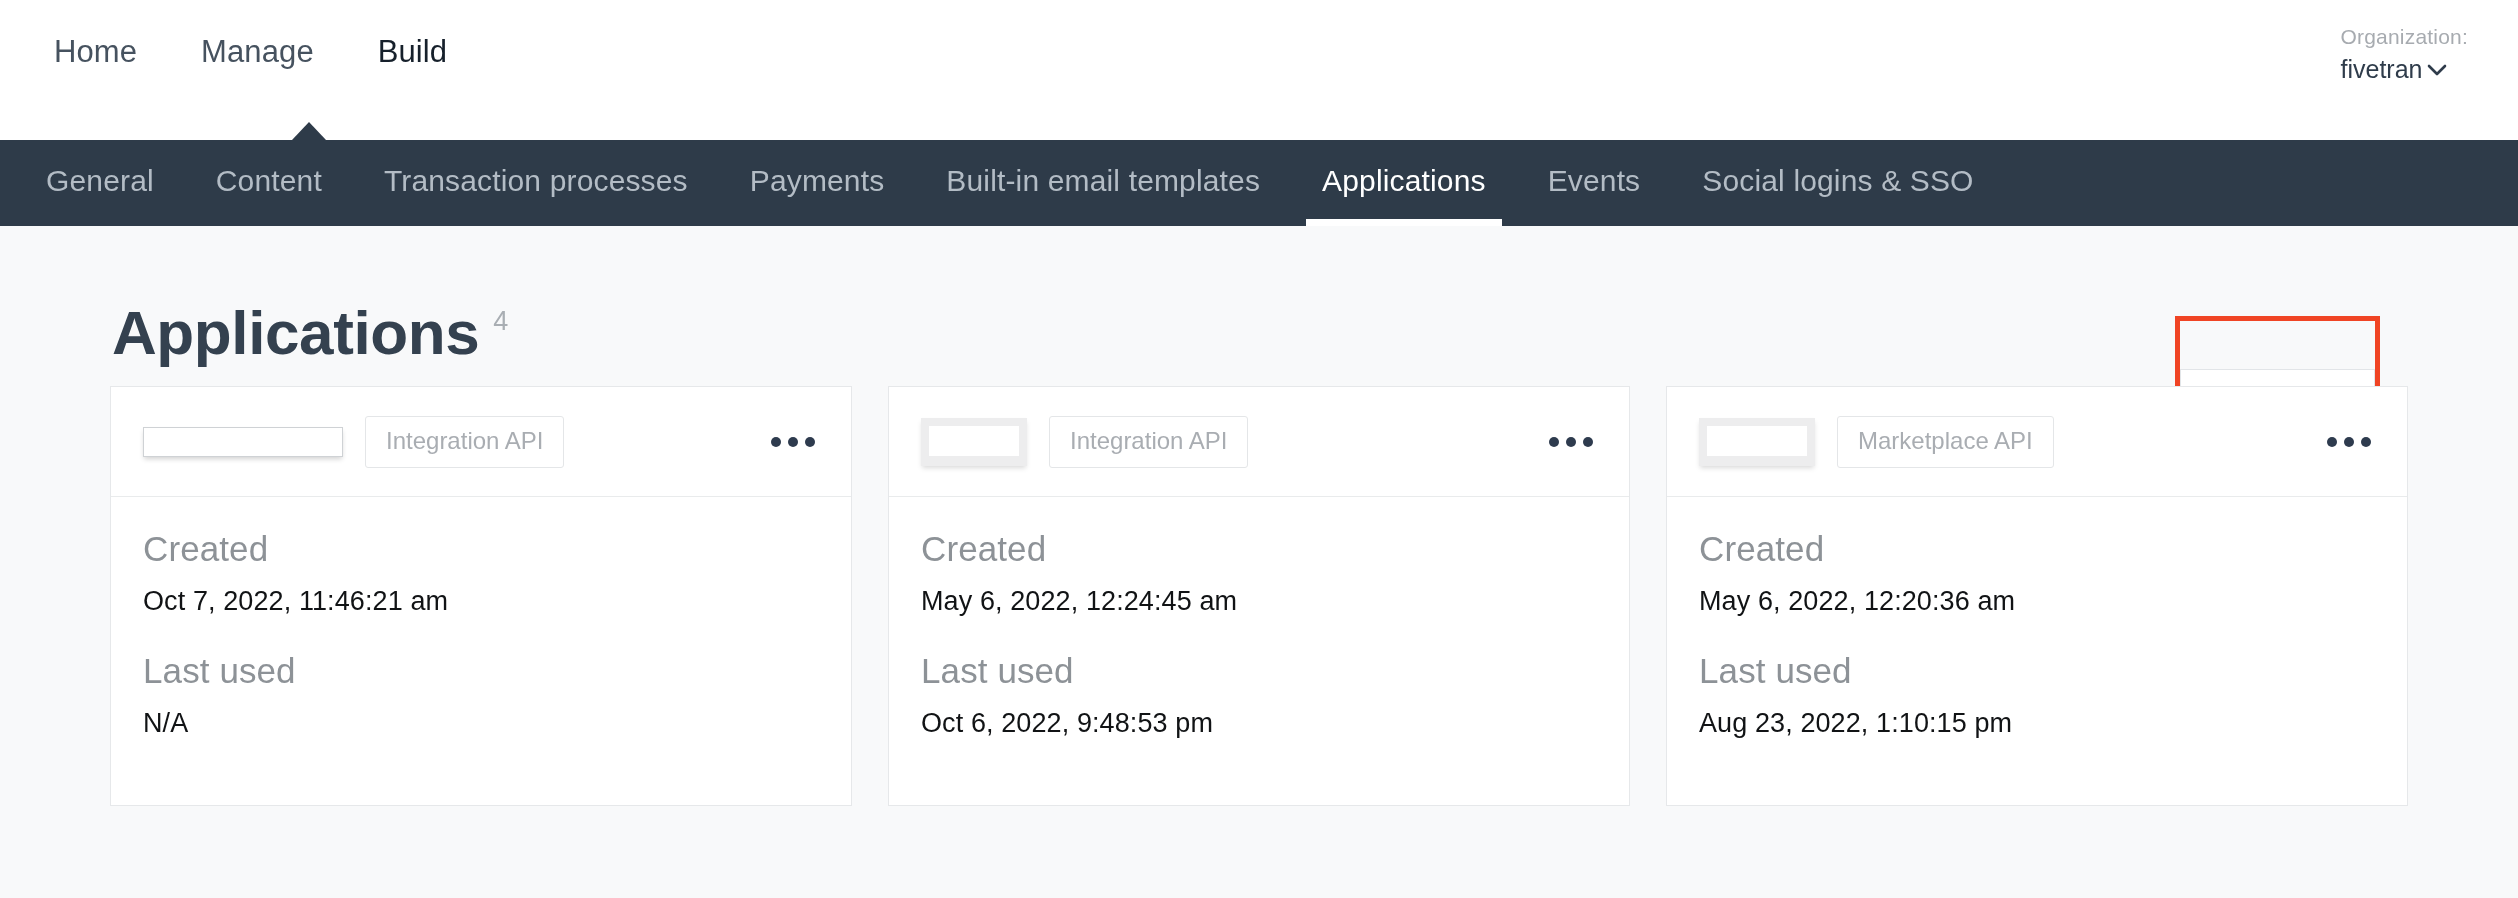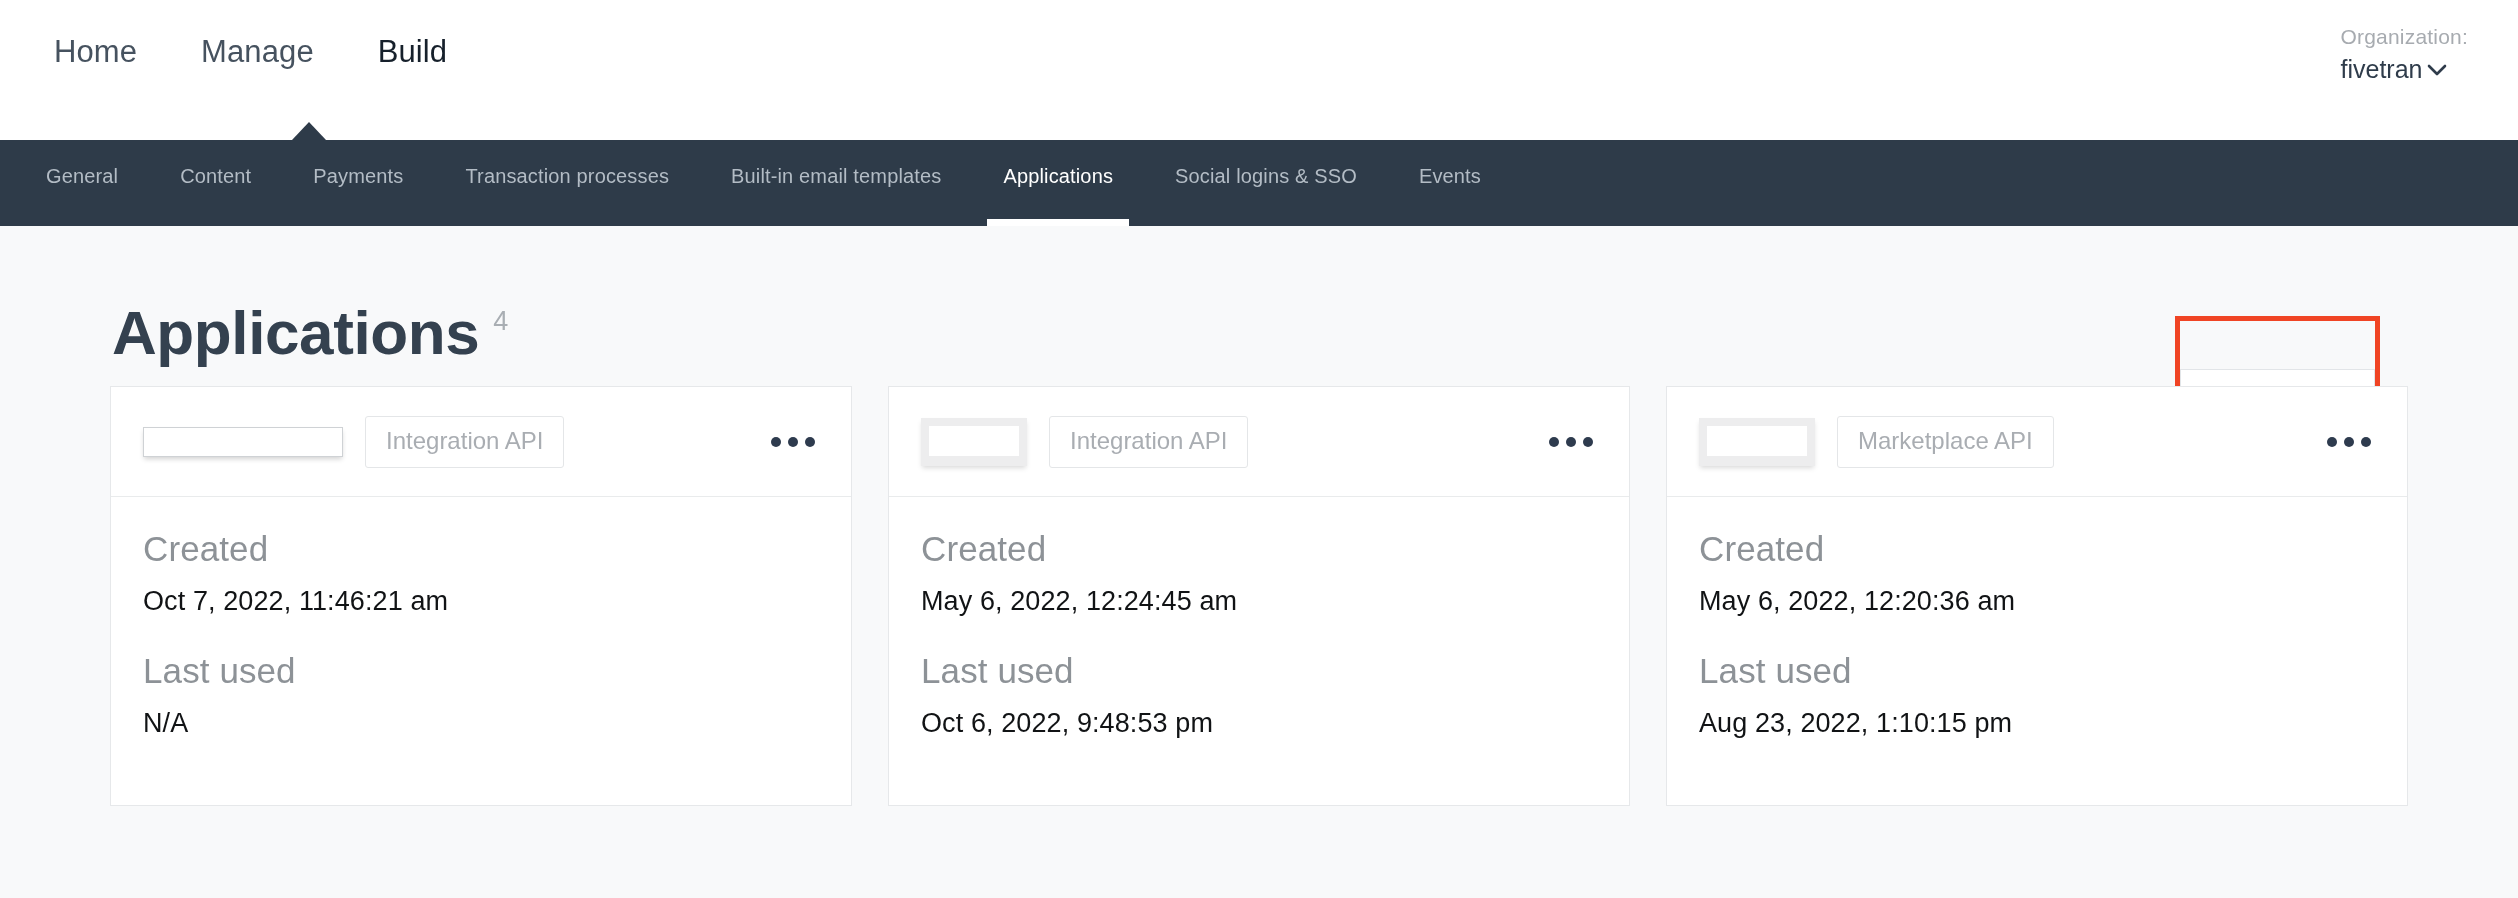--- a/index.html
+++ b/index.html
@@ -98,21 +98,21 @@
     height: 86px;
     background: #2e3b49;
     display: flex;
     align-items: flex-start;
     padding: 0 0 0 30px;
     z-index: 2;
   }
 
   .sub-nav-item {
     position: relative;
-    font-size: 20px;
+    font-size: 30px;
     color: #b3bcc5;
     letter-spacing: 0.15px;
     padding: 26px 16px 0 16px;
     margin-right: 30px;
     cursor: pointer;
     height: 86px;
     line-height: 1;
     white-space: nowrap;
   }
 
@@ -319,36 +319,36 @@
 </div>
 
 <nav class="sub-nav">
   <div class="sub-nav-item">
     <span>General</span>
   </div>
   <div class="sub-nav-item">
     <span>Content</span>
   </div>
   <div class="sub-nav-item">
+    <span>Transaction processes</span>
+  </div>
+  <div class="sub-nav-item">
     <span>Payments</span>
-  </div>
-  <div class="sub-nav-item">
-    <span>Transaction processes</span>
   </div>
   <div class="sub-nav-item">
     <span>Built-in email templates</span>
   </div>
   <div class="sub-nav-item active">
     <span>Applications</span>
   </div>
   <div class="sub-nav-item">
+    <span>Events</span>
+  </div>
+  <div class="sub-nav-item">
     <span>Social logins &amp; SSO</span>
-  </div>
-  <div class="sub-nav-item">
-    <span>Events</span>
   </div>
 </nav>
 
 <main class="main">
 
   <div class="page-head">
     <h1 class="page-title">Applications</h1>
     <span class="page-count">4</span>
     <div class="head-spacer"></div>
     <div class="add-new-wrap">

